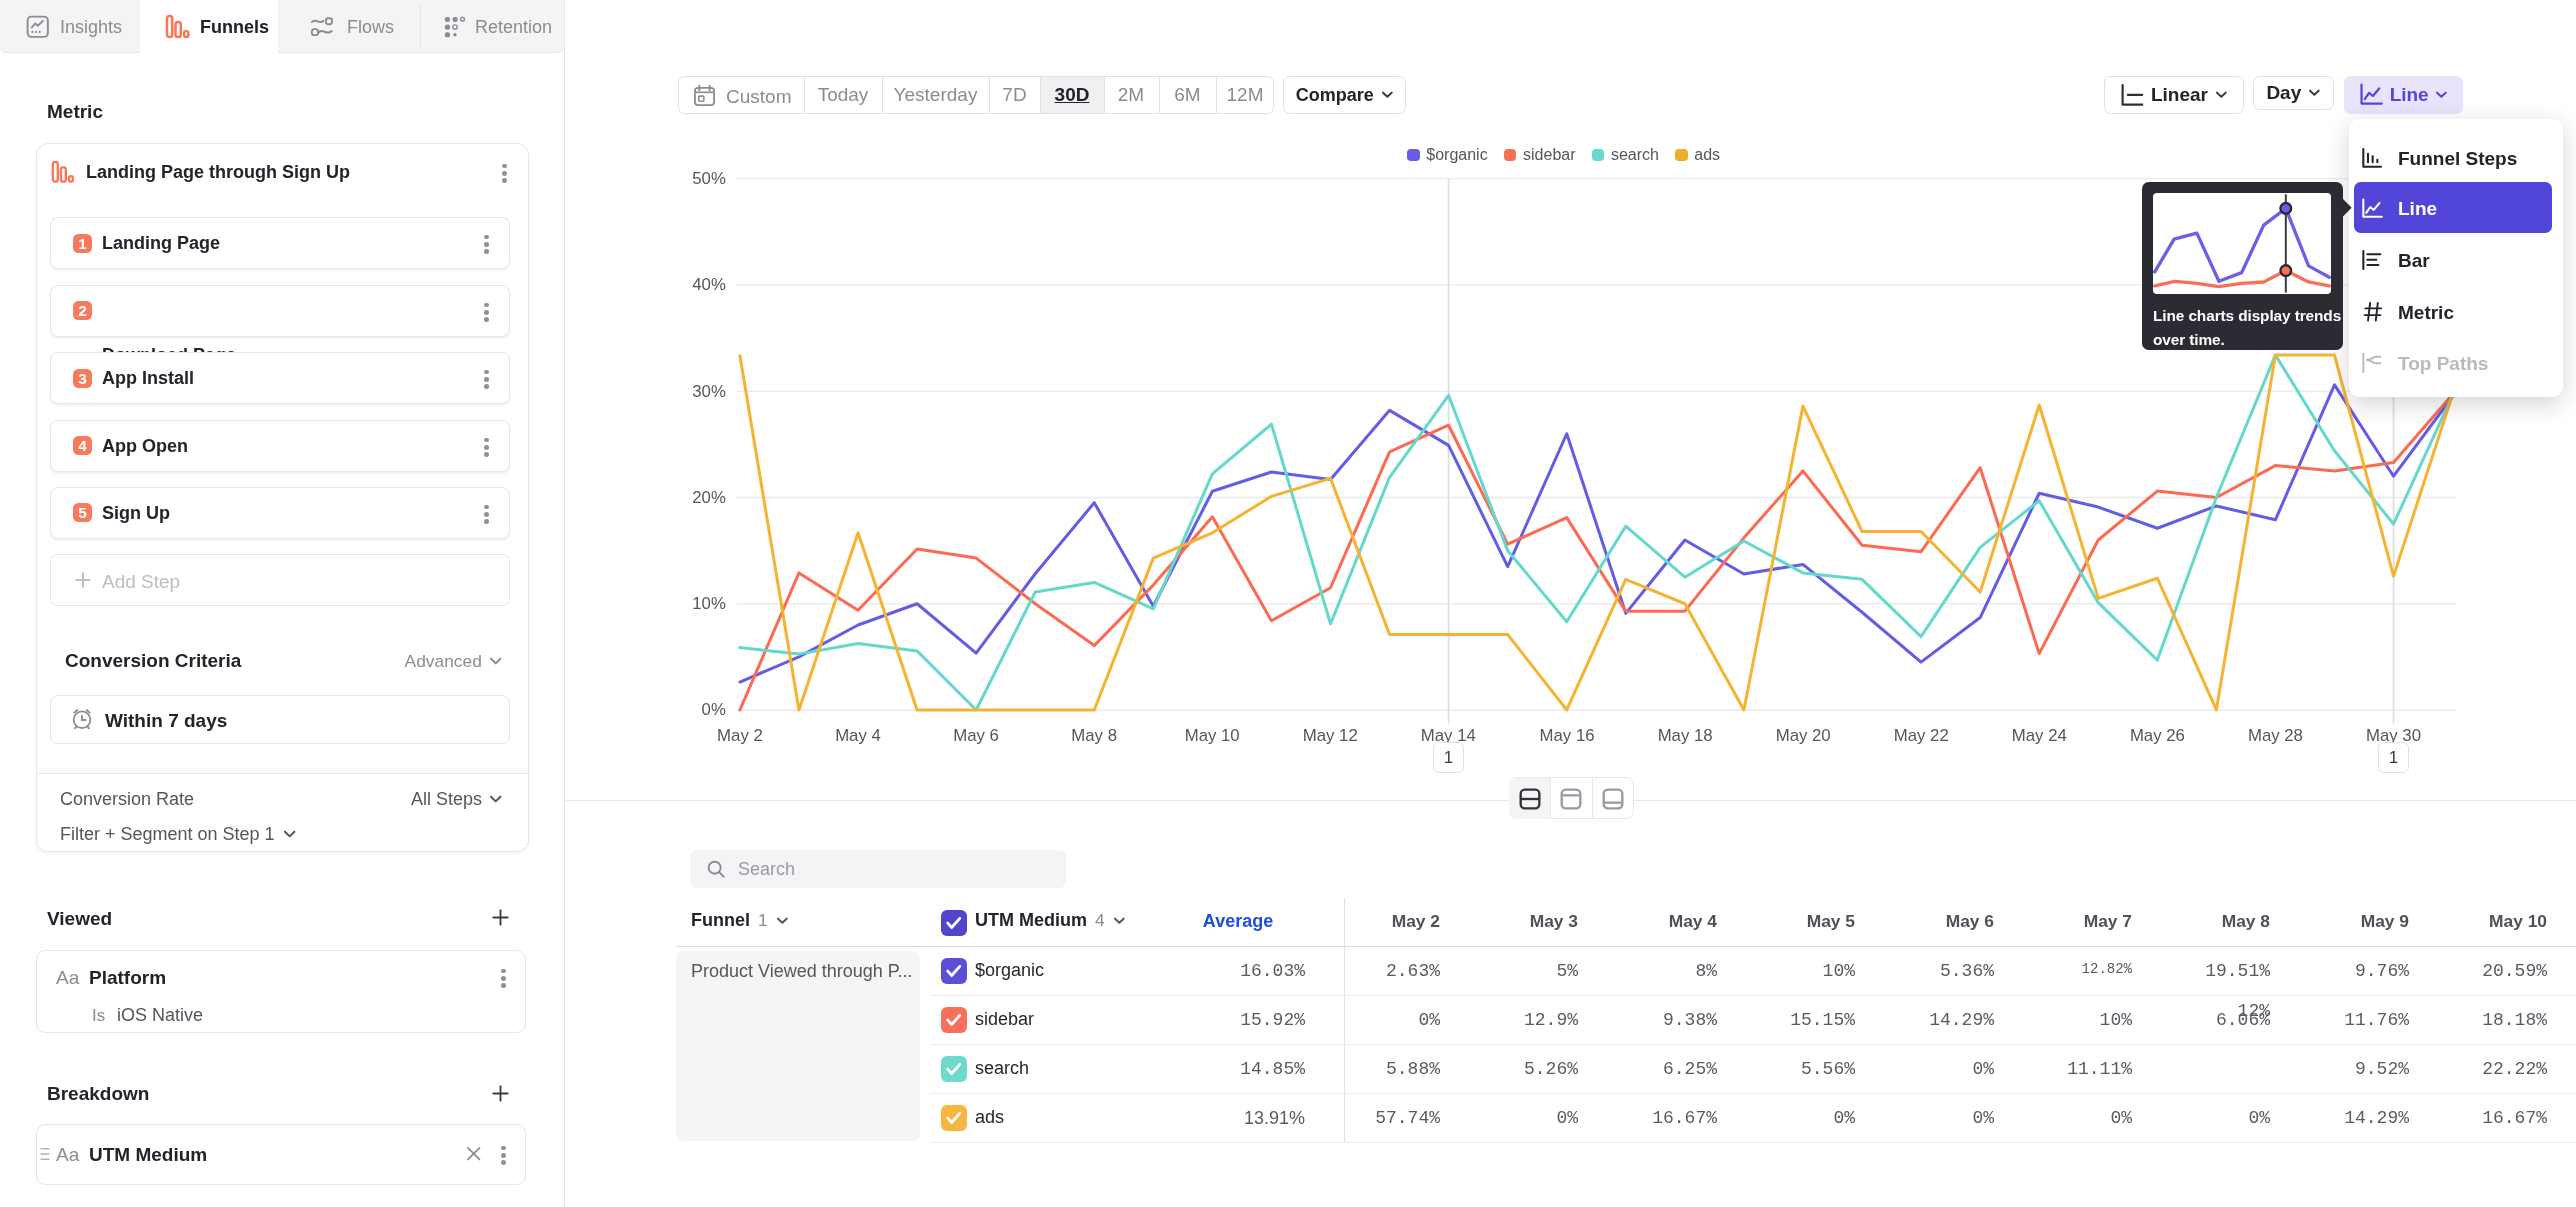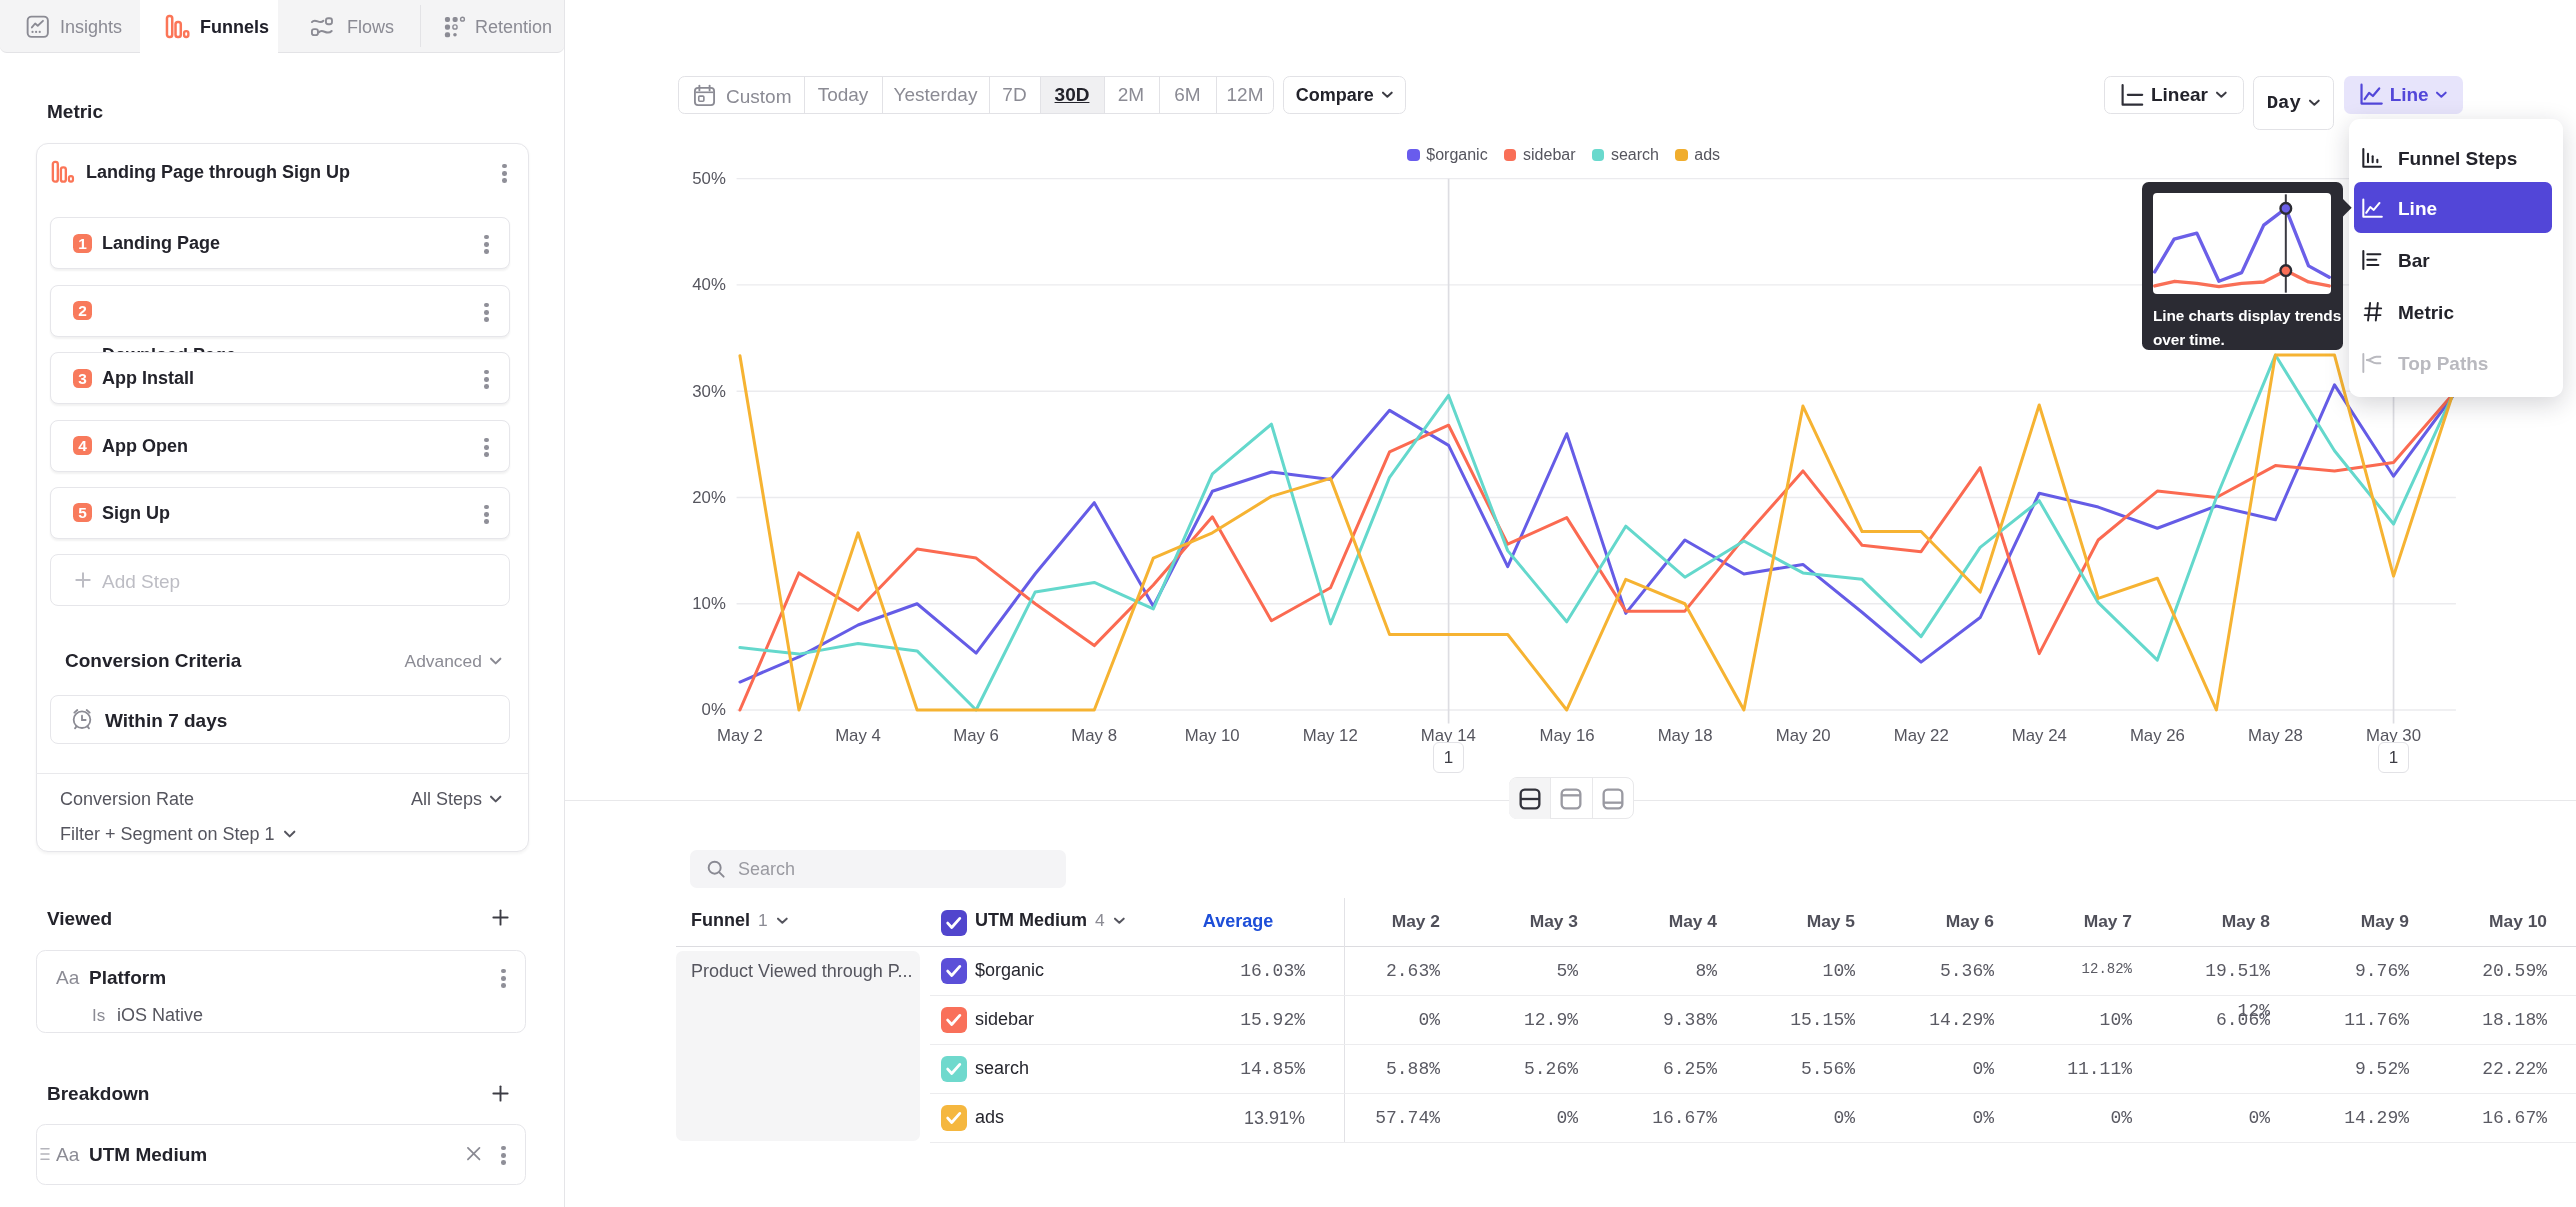--- a/index.html
+++ b/index.html
@@ -212,21 +212,21 @@
 <div class="row" style="left:2104px;top:76px;width:140px;height:38px;border:0.7px solid #e2e2e6;border-radius:6.7px;background:#fff;justify-content:center;gap:7.4px;">
     <svg width="23.5" height="25" viewBox="0 0 36 38">
 <path d="M4 3 V33 H34" fill="none" stroke="#2f2f38" stroke-width="3.3" stroke-linecap="round" stroke-linejoin="round"></path>
 <path d="M12 18 H34" fill="none" stroke="#2f2f38" stroke-width="3.3" stroke-linecap="round"></path>
 </svg>
     <span style="font-size:19px;font-weight:700;color:#23232b;">Linear</span>
     <svg width="12.7" height="10" viewBox="0 0 19 15">
       <polyline points="3,4 9.5,10 16,4" fill="none" stroke="#3c3c44" stroke-width="3.0" stroke-linecap="round" stroke-linejoin="round"></polyline>
     </svg>
   </div>
-<div class="row" style="left:2253px;top:76px;width:81px;height:54px;border:0.7px solid #e2e2e6;border-radius:6.7px;background:#fff;justify-content:center;gap:6.7px;font-family:Liberation Mono, monospace;">
+<div class="row" style="left:2253px;top:76px;width:81px;height:34px;border:0.7px solid #e2e2e6;border-radius:6.7px;background:#fff;justify-content:center;gap:6.7px;">
     <span style="font-size:19px;font-weight:700;color:#23232b;">Day</span>
     <svg width="12.7" height="10" viewBox="0 0 19 15">
       <polyline points="3,4 9.5,10 16,4" fill="none" stroke="#3c3c44" stroke-width="3.0" stroke-linecap="round" stroke-linejoin="round"></polyline>
     </svg>
   </div>
 <div class="row" style="left:2344px;top:76px;width:119px;height:38px;border-radius:6.7px;background:#e7e4fb;justify-content:center;gap:6.7px;">
     <svg width="24" height="25.5" viewBox="0 0 38 40">
 <path d="M4 4 V34 H36" fill="none" stroke="#5347d9" stroke-width="3.5" stroke-linecap="round" stroke-linejoin="round"></path>
 <polyline points="9,27 16,17 22,22 32,10" fill="none" stroke="#5347d9" stroke-width="3.5" stroke-linecap="round" stroke-linejoin="round"></polyline>
 </svg>

